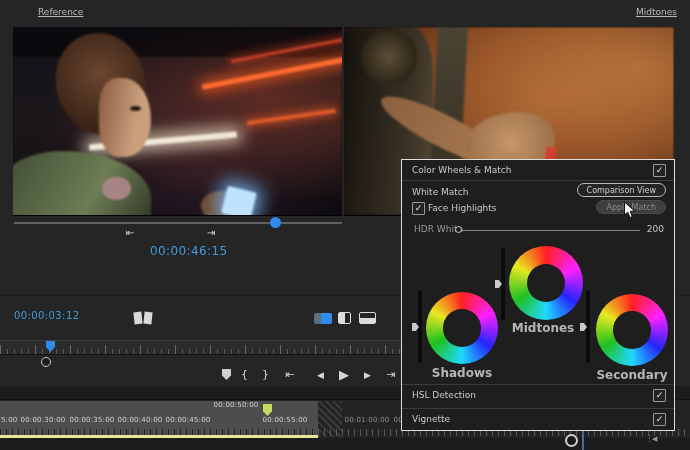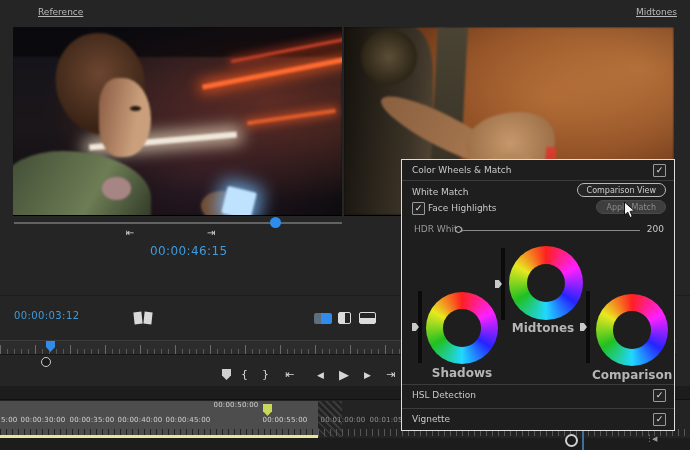--- a/index.html
+++ b/index.html
@@ -33,21 +33,21 @@
      clip-path:polygon(0 0,55% 0,100% 50%,55% 100%,0 100%);}
   .wlabel{font-size:12px;color:#b5b5b5;text-align:center;width:80px;font-weight:bold;}
   
   .ticks-minor{position:absolute;left:0;bottom:0;width:100%;height:5px;
      background:repeating-linear-gradient(90deg,#585858 0 1px,transparent 1px 7px);}
   .ticks-major{position:absolute;left:0;bottom:0;width:100%;height:9px;
      background:repeating-linear-gradient(90deg,#6a6a6a 0 1px,transparent 1px 35px);}
   .ticks-darkline{background:repeating-linear-gradient(90deg,rgba(0,0,0,.55) 0 1px,transparent 1px 6px);}
   .ticks-lightline{background:repeating-linear-gradient(90deg,#575757 0 1px,transparent 1px 6px);}
   .rl{position:absolute;width:46px;text-align:center;font-size:7px;letter-spacing:.2px;color:#d2d2d2;}
-  .rl.dark{color:#8f8f8f;}
+  .rl.dark{color:#8f8f8f;margin-left:24px;}
   .playhead{clip-path:polygon(0 0,100% 0,100% 55%,50% 100%,0 55%);background:var(--playhead_blue);}
   .marker-shape{clip-path:polygon(0 0,100% 0,100% 60%,50% 100%,0 60%);}
 </style>
 </head>
 <body>
 
 <div id="app">
 
   <span class="a toplabel" style="left:38px;top:7px">Reference</span>
   <span class="a toplabel" style="left:636px;top:7px">Midtones</span>
@@ -183,21 +183,21 @@
     <div class="a wslider" style="left:16px;top:131px;height:72px">
       <div class="whandle" style="top:32px"></div>
     </div>
     <div class="a wheel" style="left:24px;top:132px;width:72px;height:72px"></div>
     <span class="a wlabel" style="left:20px;top:206px">Shadows</span>
 
     <div class="a wslider" style="left:184px;top:131px;height:72px">
       <div class="whandle" style="top:32px"></div>
     </div>
     <div class="a wheel" style="left:194px;top:134px;width:72px;height:72px"></div>
-    <span class="a wlabel" style="left:190px;top:208px">Comparison</span>
+    <span class="a wlabel" style="left:190px;top:208px">Secondary</span>
 
     <div class="a divider" style="top:224px"></div>
     <span class="a prow-label" style="left:10px;top:230px">HSL Detection</span>
     <div class="a cb" style="right:8px;top:229px"><span>✓</span></div>
     <div class="a divider" style="top:248px"></div>
     <span class="a prow-label" style="left:10px;top:254px">Vignette</span>
     <div class="a cb" style="right:8px;top:253px"><span>✓</span></div>
   </div>
 
   <svg class="a" style="left:623px;top:201px;z-index:20" width="13" height="19" viewBox="0 0 13 19">

